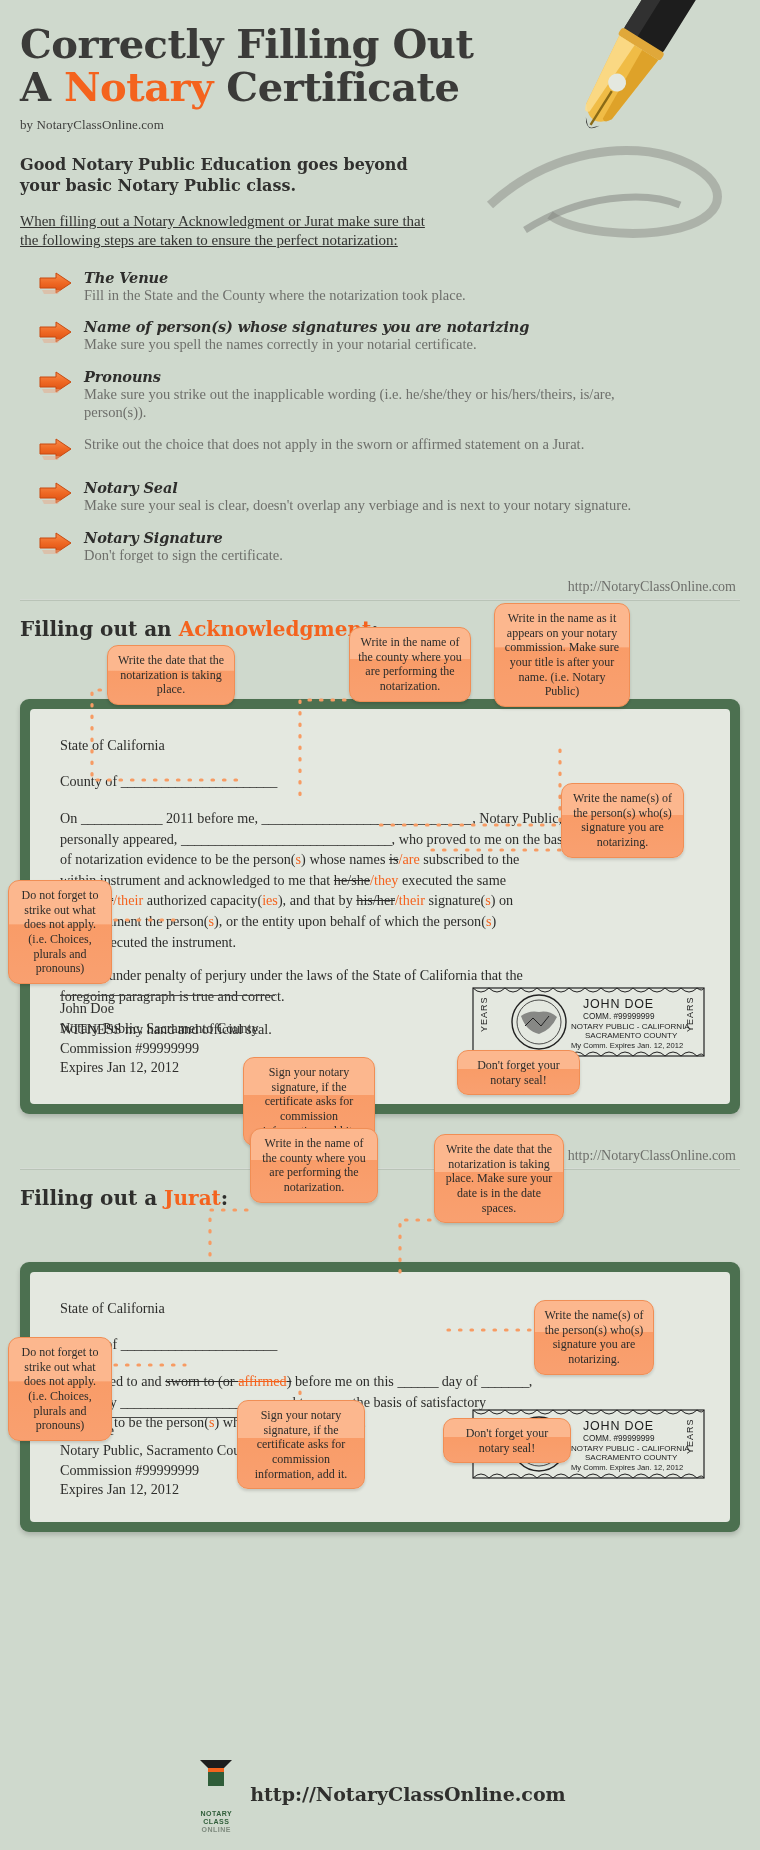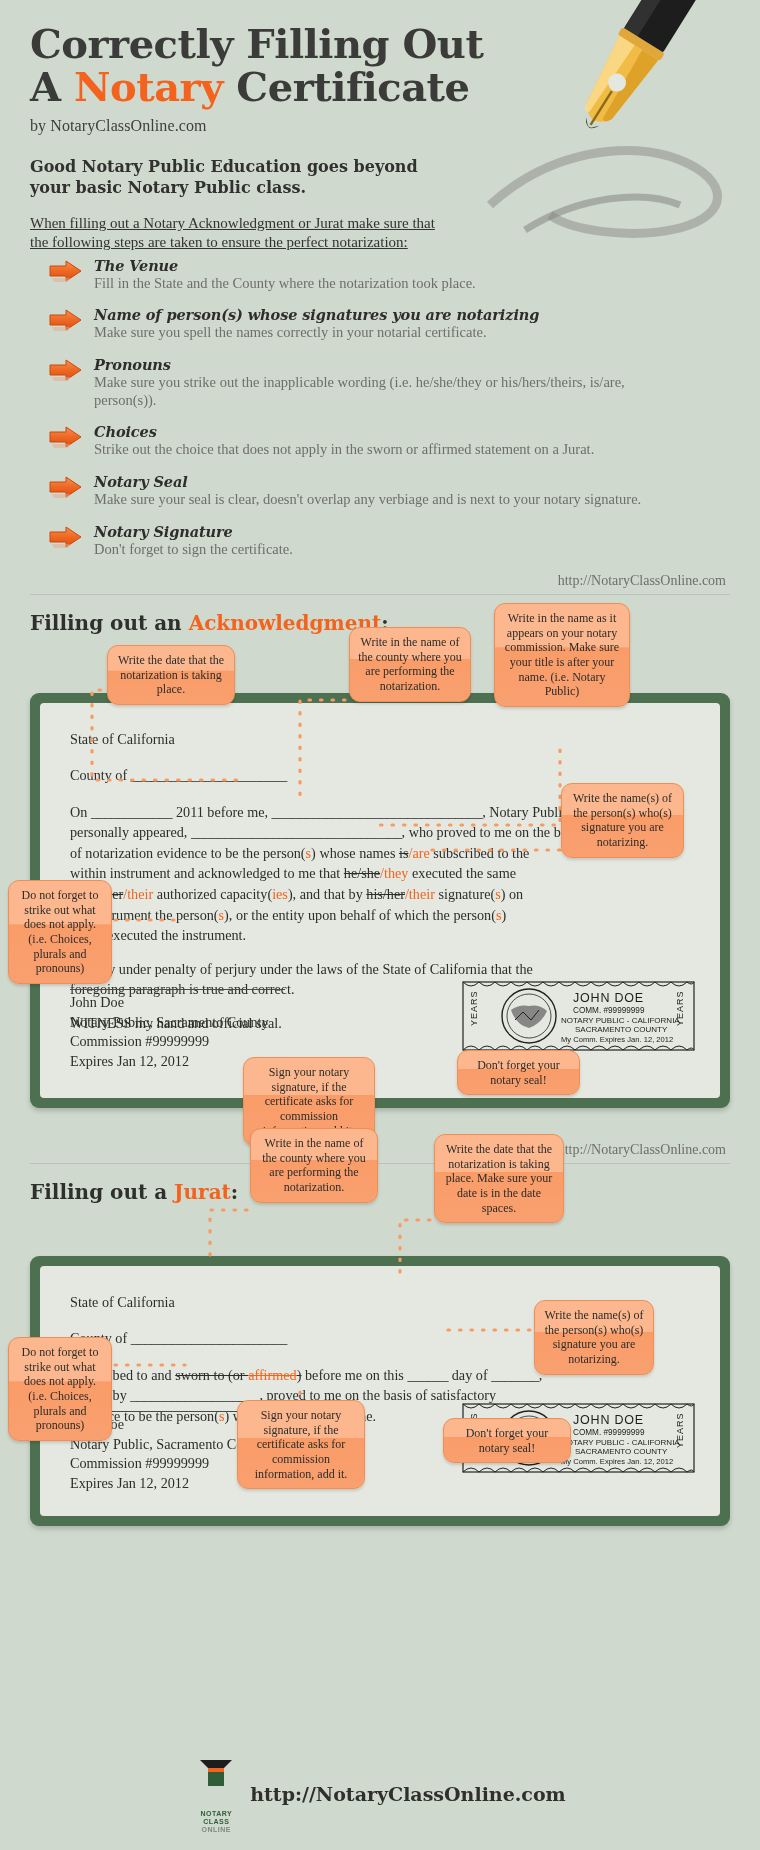--- a/index.html
+++ b/index.html
@@ -4,54 +4,54 @@
 <style>
   * { box-sizing: border-box; margin: 0; padding: 0; }
   body {
     width: 760px; height: 1850px;
     background: #cfd9cd;
     font-family: "Liberation Serif", serif;
     color: #3a3a38;
     position: relative;
     overflow: hidden;
   }
-  .page { position: relative; width: 760px; height: 1850px; padding: 0 30px; }
+  .page { position: relative; width: 760px; height: 1850px; padding: 0 20px; }
 
   
   .title-block { padding-top: 22px; position: relative; z-index: 3; }
   .title-line {
     font-family: "DejaVu Serif", serif;
     font-weight: bold;
     font-size: 40px;
     letter-spacing: -0.5px;
     line-height: 1.08;
     color: #3b3b39;
   }
   .title-accent { color: #f4631e; }
   .byline {
-    font-size: 16px; color: #3f3f3d; margin-top: 9px; letter-spacing: .1px;
+    font-size: 13px; color: #3f3f3d; margin-top: 9px; letter-spacing: .1px;
   }
   .lede {
     font-family: "DejaVu Serif", serif;
     font-weight: bold;
     font-size: 16px;
     line-height: 1.26;
     margin-top: 22px;
     color: #31312f;
     max-width: 430px;
   }
   .intro {
     font-size: 15px; line-height: 1.3; margin-top: 16px; max-width: 420px; color: #333331; text-decoration: underline;
   }
 
   
   .pen-wrap { position: absolute; right: 0px; top: 0px; width: 330px; height: 270px; z-index: 1; pointer-events:none;}
 
   
-  .steps { margin-top: 4px; padding-left: 18px; position: relative; z-index: 3;}
+  .steps { margin-top: 18px; padding-left: 18px; position: relative; z-index: 3;}
   .step { display: flex; align-items: flex-start; margin-bottom: 14px; }
   .arrow-ico { width: 40px; flex: 0 0 40px; margin-top: 2px; }
   .step-body { flex: 1; padding-left: 6px; }
   .step-title {
     font-family: "DejaVu Serif", serif;
     font-weight: bold; font-style: italic;
     font-size: 14.5px; color: #2e2e2c; letter-spacing: -0.1px;
   }
   .step-desc { font-size: 14.5px; color: #6e6f6b; line-height: 1.22; margin-top: 1px;}
 
@@ -202,21 +202,20 @@
       </div>
     </div>
     <div class="step">
       <div class="arrow-ico">
         <svg width="36" height="24" viewBox="0 0 36 24">
             <path d="M2 7 L18 7 L18 2 L33 12 L18 22 L18 17 L2 17 Z" fill="url(#ag1)" stroke="#c8490f" stroke-width="1"></path>
             <path d="M4 19 L22 19 L20 23 L6 23 Z" fill="#e7a98a" opacity=".5"></path>
           </svg>
       </div>
       <div class="step-body">
-        <div class="step-title">Choices</div>
         <div class="step-desc">Strike out the choice that does not apply in the sworn or affirmed statement on a Jurat.</div>
       </div>
     </div>
     <div class="step">
       <div class="arrow-ico">
         <svg width="36" height="24" viewBox="0 0 36 24">
             <path d="M2 7 L18 7 L18 2 L33 12 L18 22 L18 17 L2 17 Z" fill="url(#ag1)" stroke="#c8490f" stroke-width="1"></path>
             <path d="M4 19 L22 19 L20 23 L6 23 Z" fill="#e7a98a" opacity=".5"></path>
           </svg>
       </div>

